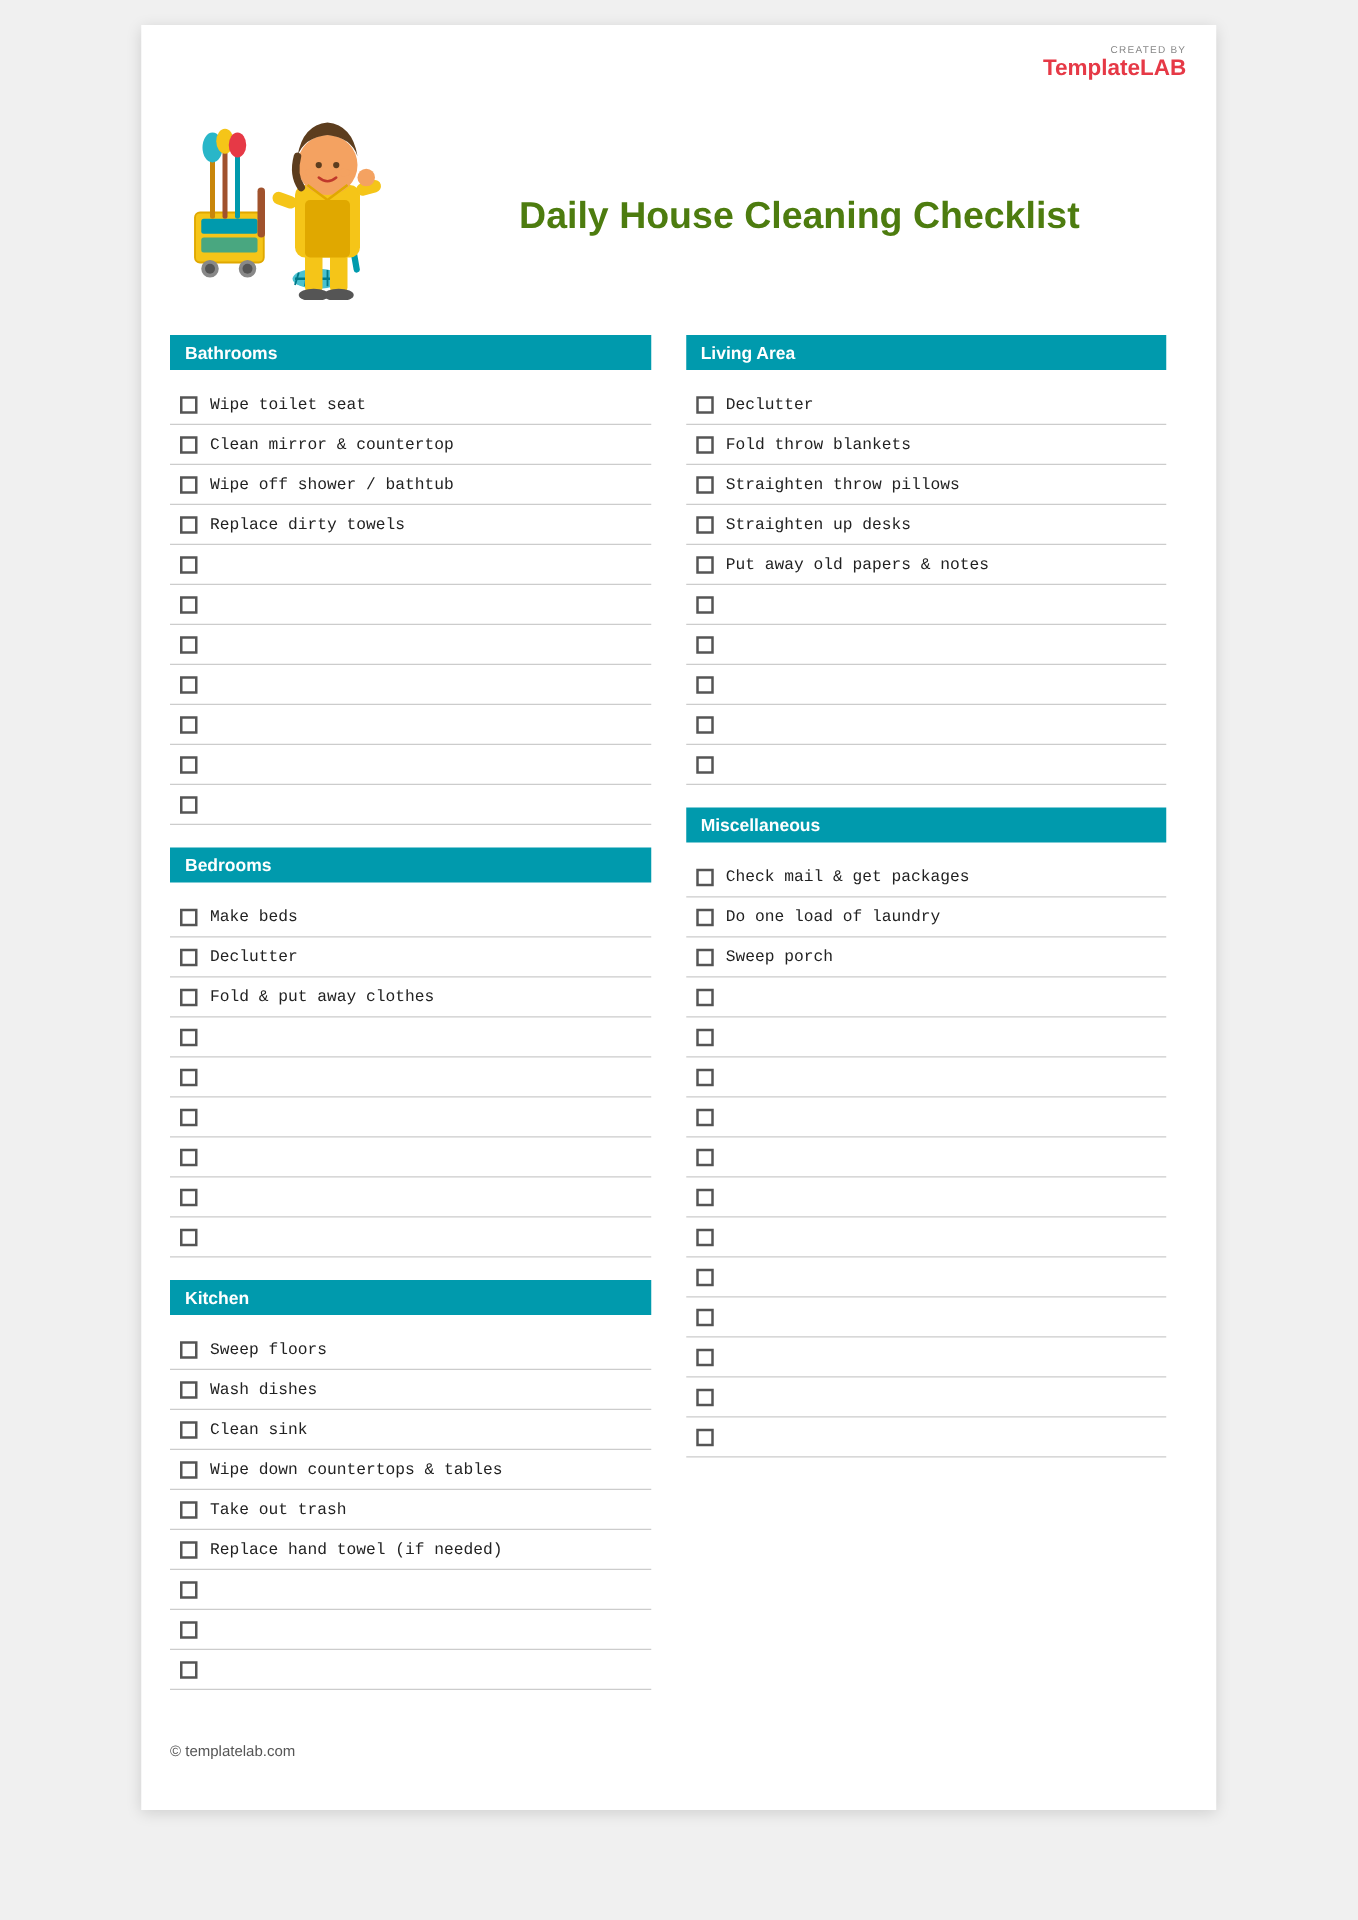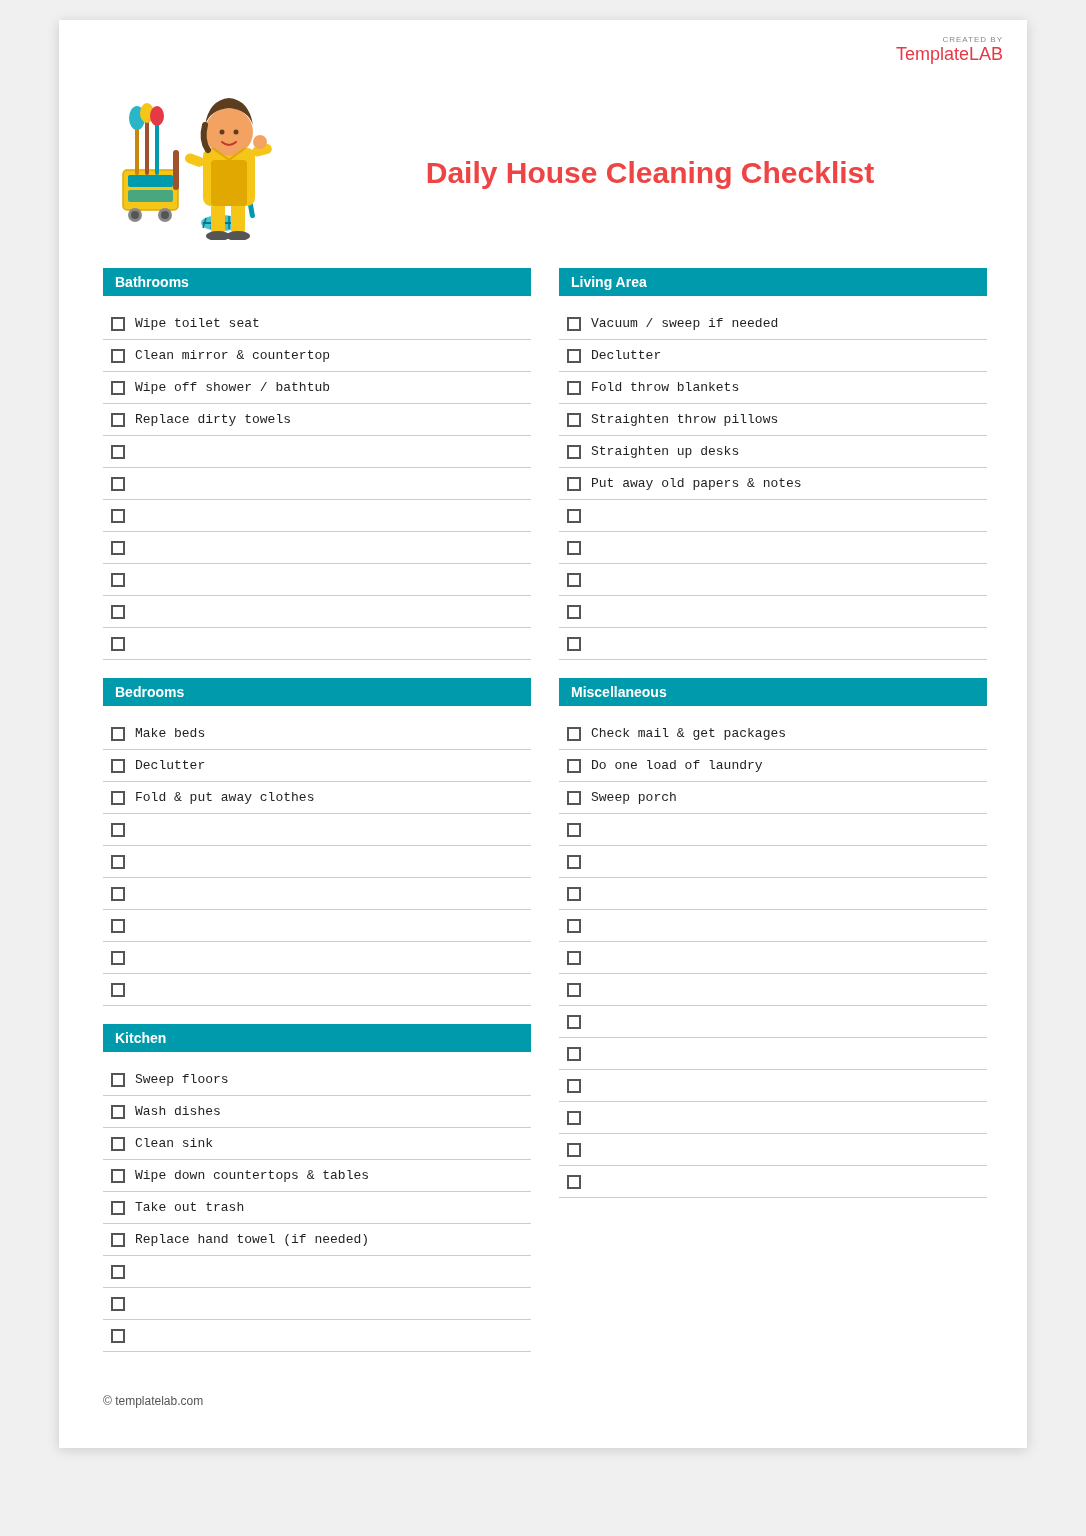--- a/index.html
+++ b/index.html
@@ -7,43 +7,43 @@
       background: #f0f0f0;
       font-family: Arial, sans-serif;
       display: flex;
       justify-content: center;
       align-items: flex-start;
       min-height: 100vh;
       padding: 20px;
     }
     .page {
       background: #fff;
-      width: 968px;
+      width: 860px;
       min-height: 1200px;
-      padding: 30px 40px 40px 44px;
+      padding: 30px 40px 40px 23px;
       box-shadow: 0 2px 12px rgba(0,0,0,0.15);
       position: relative;
     }
     .logo-area {
       position: absolute;
       top: 16px;
       right: 24px;
       text-align: right;
       line-height: 1.1;
     }
     .logo-created-by {
       font-size: 8px;
       color: #888;
       letter-spacing: 1px;
       text-transform: uppercase;
       display: block;
     }
     .logo-text {
       font-size: 18px;
-      font-weight: normal;
+      font-weight: bold;
       color: #111;
       margin-left: 12px;
     }
     .logo-text span {
       color: #e63946;
     }
     .header-area {
       display: flex;
       align-items: center;
       margin-bottom: 28px;
@@ -53,21 +53,21 @@
       width: 220px;
       height: 180px;
       flex-shrink: 0;
       margin-right: 20px;
       position: relative;
     }
     
     .page-title {
       font-size: 30px;
       font-weight: bold;
-      color: #ef4444;
+      color: #4d7c0f;
       flex: 1;
       text-align: center;
       padding-right: 30px;
       margin-top: 45px;
     }
     .checklist-grid {
       display: grid;
       grid-template-columns: 1fr 1fr;
       gap: 0 28px;
     }
@@ -323,24 +323,20 @@
             <span class="checkbox"></span>
             <span class="row-text">&nbsp;</span>
           </div>
         </div>
       </div>
       <div>
         <div class="section">
           <div class="section-header">Living Area</div>
           <div class="checklist-row">
             <span class="checkbox"></span>
-            <span class="row-text">Vacuum / sweep if needed</span>
-          </div>
-          <div class="checklist-row">
-            <span class="checkbox"></span>
             <span class="row-text">Declutter</span>
           </div>
           <div class="checklist-row">
             <span class="checkbox"></span>
             <span class="row-text">Fold throw blankets</span>
           </div>
           <div class="checklist-row">
             <span class="checkbox"></span>
             <span class="row-text">Straighten throw pillows</span>
           </div>

